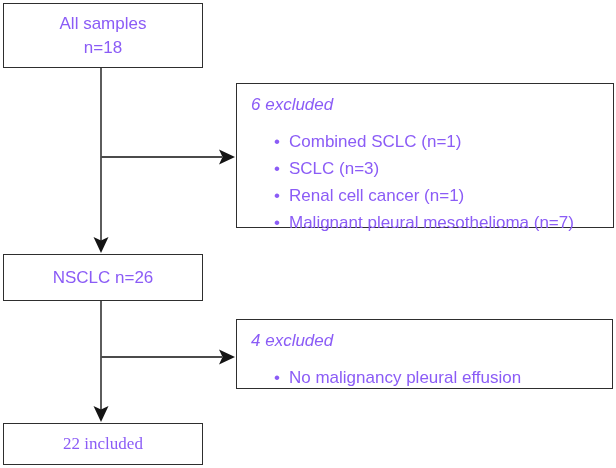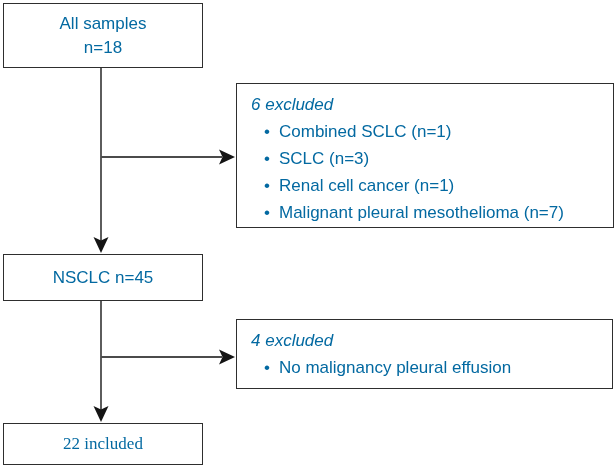--- a/index.html
+++ b/index.html
@@ -6,21 +6,21 @@
     margin: 0;
     padding: 0;
     background: #ffffff;
   }
   .canvas {
     position: relative;
     width: 616px;
     height: 468px;
     background: #ffffff;
     font-family: "Liberation Sans", sans-serif;
-    color: #0369a1;
+    color: #8b5cf6;
     overflow: hidden;
   }
   .connectors {
     position: absolute;
     left: 0;
     top: 0;
     width: 616px;
     height: 468px;
     pointer-events: none;
   }
@@ -46,21 +46,21 @@
   .box-excl4     { left: 236px; top: 319px; width: 377px; height: 70px; }
   .excl {
     padding: 7px 10px 0 14px;
     line-height: 27px;
   }
   .excl-title {
     line-height: 27px;
     font-style: italic;
   }
   .excl-list {
-    margin: 0;
+    margin: 10px;
     padding: 0;
     list-style: none;
   }
   .excl-list li {
     line-height: 27px;
     padding-left: 28px;
     position: relative;
   }
   .excl-list li::before {
     content: "\2022";
@@ -97,21 +97,21 @@
     <div class="excl-title">6 excluded</div>
     <ul class="excl-list">
       <li>Combined SCLC (n=1)</li>
       <li>SCLC (n=3)</li>
       <li>Renal cell cancer (n=1)</li>
       <li>Malignant pleural mesothelioma (n=7)</li>
     </ul>
   </div>
 
   <div class="box center box-nsclc">
-    <div>NSCLC n=45</div>
+    <div>NSCLC n=26</div>
   </div>
 
   <div class="box excl box-excl4">
     <div class="excl-title">4 excluded</div>
     <ul class="excl-list">
       <li>No malignancy pleural effusion</li>
     </ul>
   </div>
 
   <div class="box center box-included">

